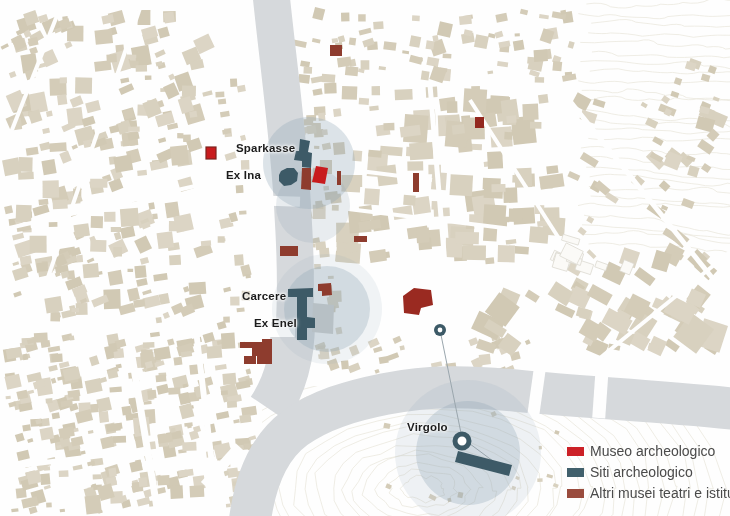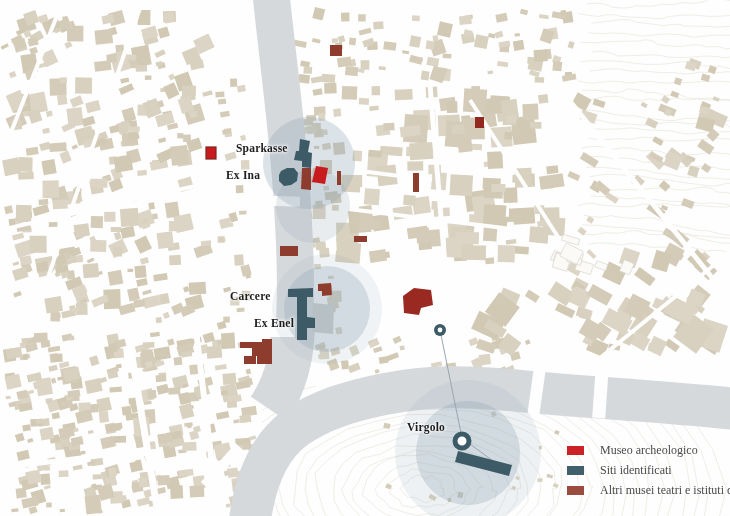--- a/index.html
+++ b/index.html
@@ -1,24 +1,24 @@
 <!DOCTYPE html>
 <html><head>
 <meta charset="utf-8">
 <style>
   html,body{margin:0;padding:0;background:#fff;}
   #stage{position:relative;width:730px;height:516px;overflow:hidden;background:#fdba74;
-         font-family:Liberation Serif, serif;}
+         font-family:Liberation Sans, sans-serif;}
   #map-svg{position:absolute;left:0;top:0;}
   .map-label{position:absolute;font-weight:bold;font-size:11.5px;letter-spacing:.2px;color:#1c1c1c;
              white-space:nowrap;text-shadow:0 0 3px #fff,0 0 3px #fff,0 0 5px #fff;}
   #legend{position:absolute;left:567px;top:443px;display:flex;flex-direction:column;gap:5px;}
   .legend-row{display:flex;align-items:center;gap:6px;}
   .legend-swatch{width:17px;height:9px;flex:0 0 auto;}
-  .legend-label{font-size:12px;color:#4a4a4a;white-space:nowrap;margin-left:10px;}
+  .legend-label{font-size:14px;color:#4a4a4a;white-space:nowrap;}
 </style>
 </head>
 <body>
 
 <div id="stage">
   <svg id="map-svg" width="730" height="516" viewBox="0 0 730 516">
       <rect x="0" y="0" width="730" height="516" fill="#fefefe"></rect>
       <g stroke="#e8e5da" fill="none" stroke-width="0.7">
         <path d="M586.4154525268823,4 Q602.5718906885013,1.3985111899673939 610.6915203528479,6.817260554432869 Q627.1261360717472,9.74105774089694 636.0638159434311,5.57985651474446 Q653.6623883300927,7.545757034607231 660.6762547148392,4.179322654334827 Q674.8296422353014,5.672218797681852 682.974275902845,2.410099519975482 Q699.0733137342613,5.108798927254973 709.5229684808291,-0.7129998162854476 Q719.0706610786729,-2.577351921470837 728.2398982089944,0.28326811748556646 Q742.3736517149955,0.5259529679547981 747.1048377030529,-1.5669088323600606"></path>
         <path d="M578.3797305305488,13.6 Q591.5172066758387,16.07218387015164 598.8018038128503,16.402816877277566 Q610.2626713141799,12.813958753408862 621.2742682523094,16.456086977563796 Q635.6415147490334,17.621642214424906 647.0666651623324,17.53719356710836 Q661.9649668193888,20.4068809213005 667.9998120036907,16.5666010081619 Q682.2610279249493,14.910534104317424 693.1117600537837,14.899931694036347 Q706.719236055389,16.444636626755816 712.157484870404,16.422950248491016 Q733.3147756536491,15.87205022506043 743.1472434755415,13.942726427616549"></path>
@@ -1055,31 +1055,31 @@
       <polygon points="281,171 287,168 294,168 298,173 297,181 291,185 284,186 279,181 279,175" fill="#3d5a67"></polygon>
       <polygon points="288,289 313,288 313,297 307,297 307,317 315,318 315,328 307,328 307,340 297,340 297,297 288,297" fill="#3d5a67"></polygon>
       <polygon points="458,451 512,465 509,476 455,462" fill="#3d5a67"></polygon>
       <circle cx="462" cy="441" r="7" fill="#fff" stroke="#3d5a67" stroke-width="5"></circle>
       <circle cx="440" cy="330" r="6" fill="#3d5a67"></circle>
       <circle cx="440" cy="330" r="2.4" fill="#fff"></circle>
     </svg>
 
   <div class="map-label" style="left: 236px; top: 142px;">Sparkasse</div>
   <div class="map-label" style="left: 226px; top: 169px;">Ex Ina</div>
-  <div class="map-label" style="left: 230px; top: 290px;">Carcere</div>
+  <div class="map-label" style="left: 242px; top: 290px;">Carcere</div>
   <div class="map-label" style="left: 254px; top: 317px; text-align: right;">Ex Enel</div>
   <div class="map-label" style="left: 407px; top: 421px;">Virgolo</div>
 
   <div id="legend">
     <div class="legend-row">
       <span class="legend-swatch" style="background: rgb(204, 33, 39);"></span>
       <span class="legend-label">Museo archeologico</span>
     </div>
     <div class="legend-row">
       <span class="legend-swatch" style="background: rgb(65, 96, 108);"></span>
-      <span class="legend-label">Siti identificati</span>
+      <span class="legend-label">Siti archeologico</span>
     </div>
     <div class="legend-row">
       <span class="legend-swatch" style="background: rgb(154, 76, 62);"></span>
       <span class="legend-label">Altri musei teatri e istituti di ricerca</span>
     </div>
   </div>
 </div>
 
 </body></html>

